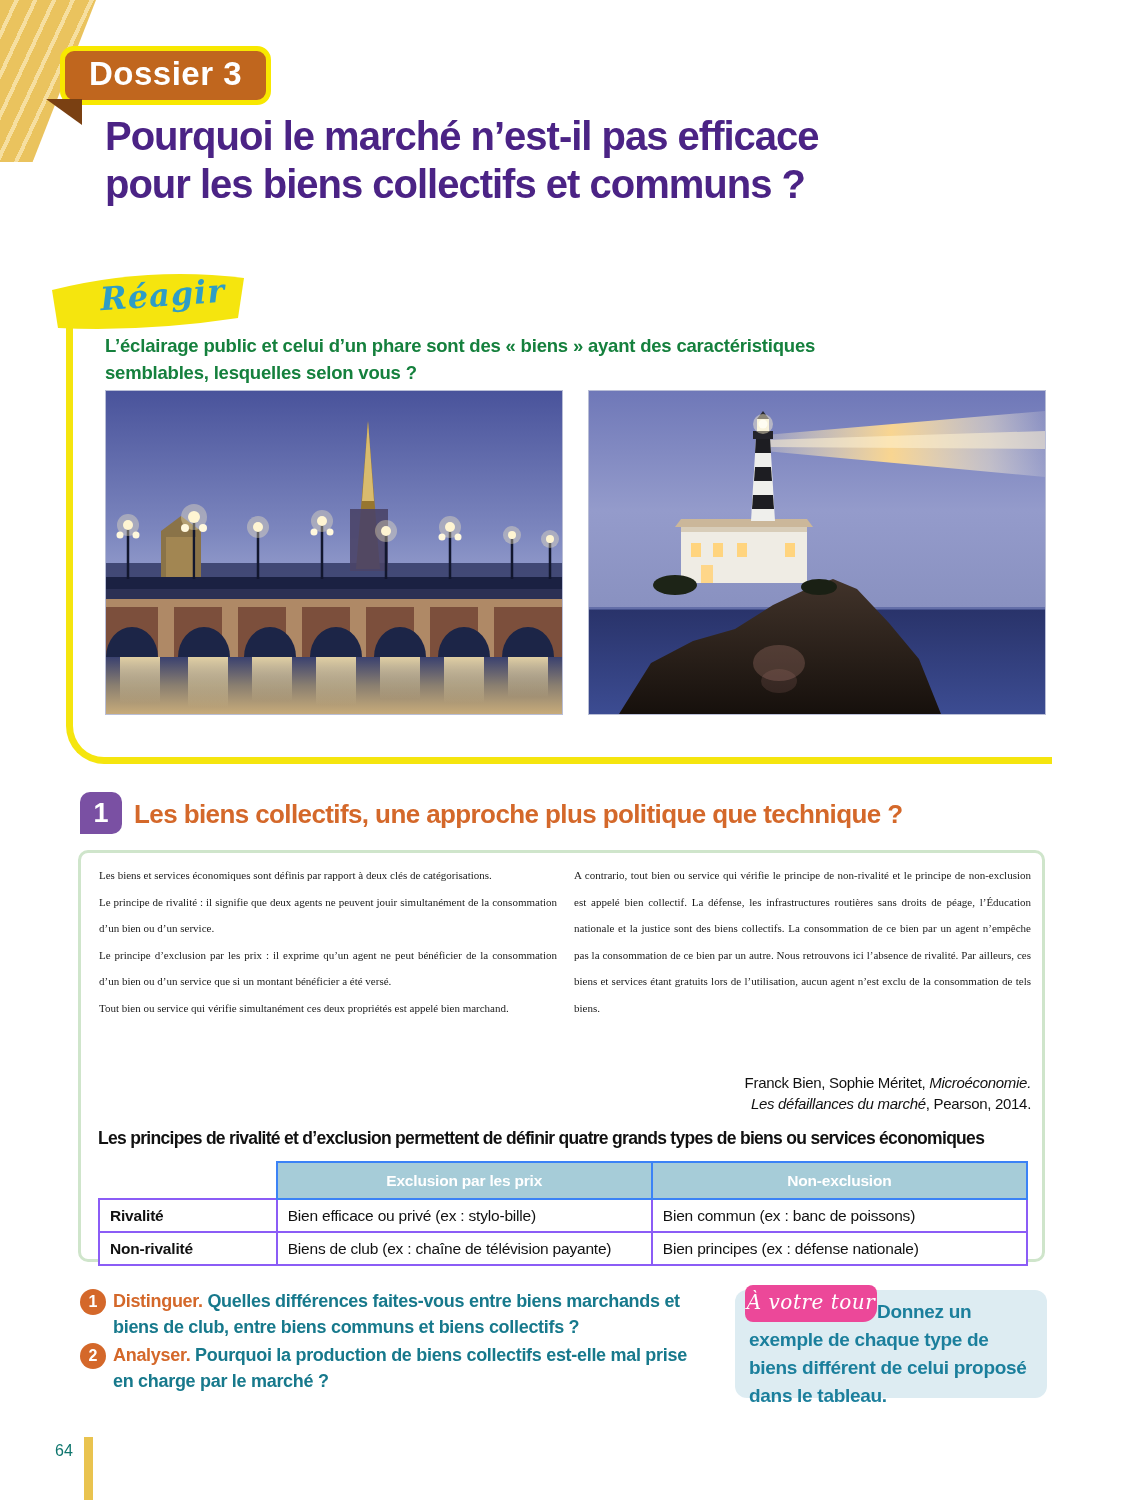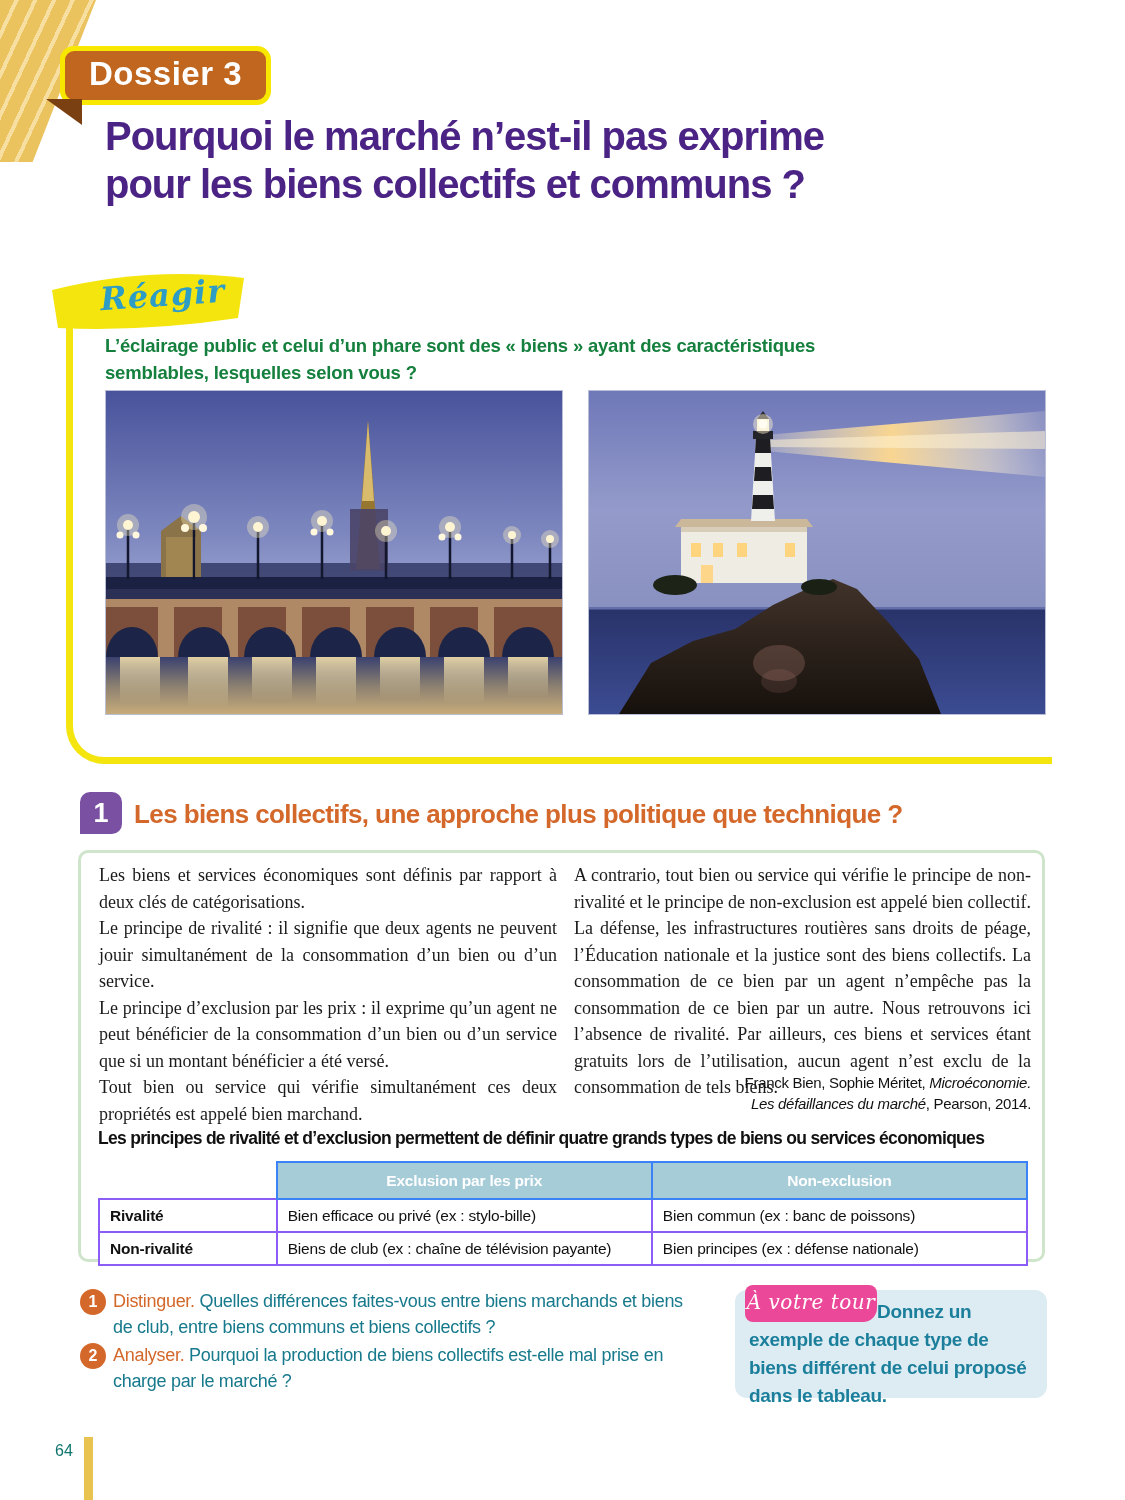--- a/index.html
+++ b/index.html
@@ -63,21 +63,21 @@
   .sec-heading{
     position:absolute;left:134px;top:799px;width:900px;
     color:#d4682a;font-size:26px;font-weight:bold;letter-spacing:-0.6px;
   }
   .green-box{
     position:absolute;left:78px;top:850px;width:967px;height:412px;
     border:3px solid #cfe5cb;border-radius:10px;box-sizing:border-box;background:#fff;
   }
   .doc-col{
     position:absolute;top:862px;width:458px;
-    font-family:"Liberation Serif",serif;font-size:18px;line-height:26.5px;
+    font-family:"Liberation Serif",serif;font-size:11px;line-height:26.5px;
     color:#1a1a1a;text-align:justify;
   }
   .doc-col p{margin:0;}
   .col-left{left:99px;}
   .col-right{left:574px;width:457px;}
   .doc-source{
     position:absolute;left:574px;top:1072px;width:457px;
     font-size:15px;line-height:21px;color:#111;text-align:right;letter-spacing:-0.3px;
   }
   .doc-source .it{font-style:italic;}
@@ -104,21 +104,21 @@
   
   .question{position:absolute;left:80px;width:620px;}
   .q1{top:1288px;}
   .q2{top:1342px;}
   .q-num{
     position:absolute;left:0;top:1px;width:26px;height:26px;border-radius:50%;
     background:#d4682a;color:#fff;font-size:16px;font-weight:bold;
     text-align:center;line-height:26px;
   }
   .q-body{
-    margin-left:33px;font-size:18px;font-weight:normal;line-height:26px;
+    margin-left:33px;font-size:18px;font-weight:bold;line-height:26px;
     color:#17798c;letter-spacing:-0.3px;width:575px;
   }
   .q-verb{color:#d4682a;}
   
   .avt-box{
     position:absolute;left:735px;top:1290px;width:312px;height:108px;
     background:#ddecf2;border-radius:12px;box-sizing:border-box;
     padding:8px 12px 0 14px;
   }
   .avt-badge{
@@ -137,21 +137,21 @@
 </style>
 </head>
 <body>
 
 <div class="decor-stripes"></div>
 
 <div class="dossier-badge">Dossier 3</div>
 <div class="dossier-fold"></div>
 
 <div class="page-title">
-  <span>Pourquoi le marché n’est-il pas exprime</span><br>
+  <span>Pourquoi le marché n’est-il pas efficace</span><br>
   <span>pour les biens collectifs et communs ?</span>
 </div>
 
 <div class="yellow-frame"></div>
 
 <div class="reagir-ribbon">
   <svg width="200" height="62" viewBox="0 0 200 62">
     <path d="M4,22 Q100,-2 196,10 L190,50 Q98,64 10,60 Z" fill="#f5e50e"></path>
   </svg>
   <span class="reagir-label">Réagir</span>

